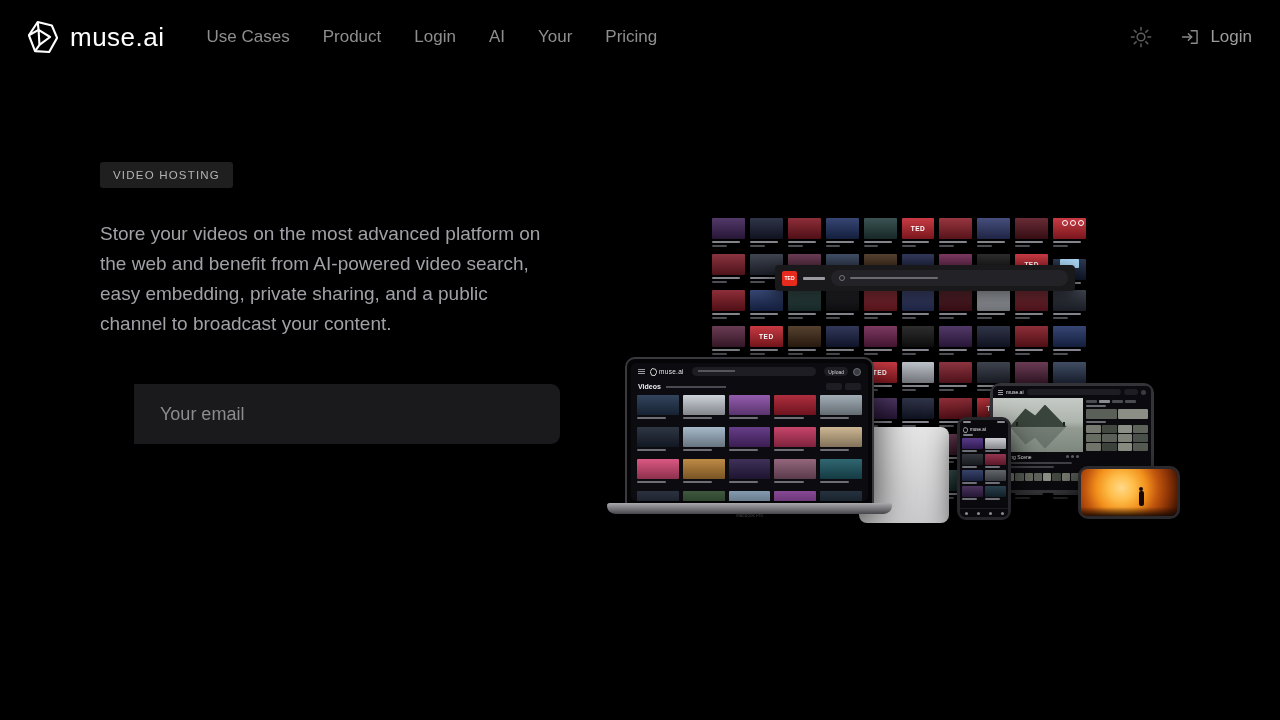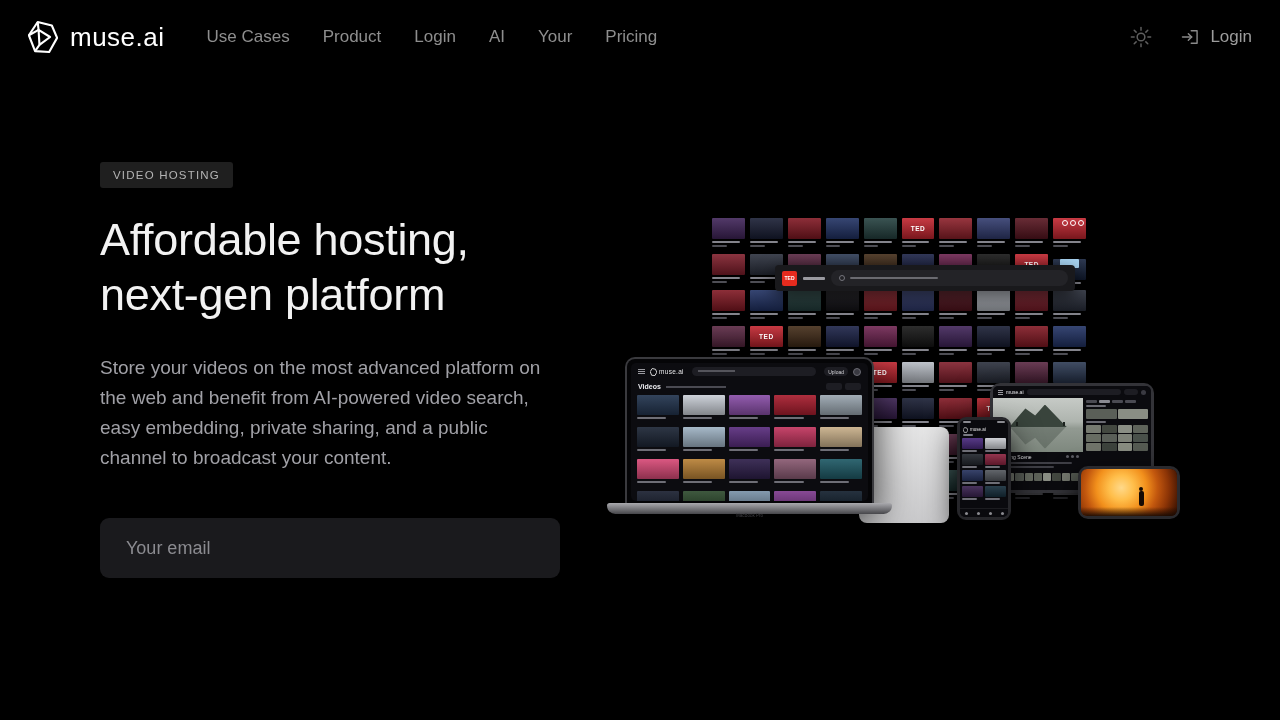--- a/index.html
+++ b/index.html
@@ -21,21 +21,21 @@
                color:#161616;font-size:17px;cursor:pointer;margin-left:7px;}
 
   
   .hero-copy{position:absolute;left:100px;top:162px;width:470px;}
   .badge{display:inline-block;background:#1f1f1f;color:#b4b4b4;font-size:11.5px;
          letter-spacing:1.2px;padding:7px 13px;border-radius:3px;}
   h1{margin:24px 0 0;font-size:45px;line-height:55px;font-weight:400;color:#f2f2f2;letter-spacing:-.3px;}
   .hero-desc{margin:31px 0 0;font-size:19px;line-height:30px;color:#a0a0a6;width:450px;}
   .email-form{margin-top:45px;width:460px;height:60px;display:flex;border-radius:9px;overflow:hidden;}
   .email-input{flex:1;background:#1a1a1d;border:0;outline:none;color:#5eead4;font-size:18px;
-               padding:0 26px;min-width:0;}
+               padding:0 26px;min-width:0;margin-left:34px;}
   .email-input::placeholder{color:#8b8b90;}
   .cta{width:189px;background:#fff;border:0;color:#141414;font-size:19px;display:flex;
        align-items:center;justify-content:center;gap:12px;cursor:pointer;}
 
   
   .collage{position:absolute;left:607px;top:215px;width:581px;height:305px;}
   .wall{position:absolute;left:105px;top:3px;width:374px;height:292px;display:grid;z-index:1;
         grid-template-columns:repeat(10,1fr);grid-auto-rows:29px;gap:7px 5px;overflow:hidden;}
   .wtile{position:relative;}
   .wthumb{height:21px;border-radius:1px;
@@ -229,22 +229,20 @@
               <path d="M13.5 4.5 h7 v15 h-7"></path>
           </g>
         </svg>
         <span>Login</span>
       </div>
     </div>
   </header>
 
   <section class="hero-copy">
     <span class="badge">VIDEO HOSTING</span>
-    <h1><span>Affordable hosting,</span><br>
-      <span>next-gen platform</span></h1>
     <p class="hero-desc">Store your videos on the most advanced platform on the web and benefit from AI-powered video search, easy embedding, private sharing, and a public channel to broadcast your content.</p>
     <form class="email-form">
       <input class="email-input" type="email" placeholder="Your email" style="">
     </form>
   </section>
 
   <div class="collage">
     <div class="wall" id="wall">
         <div class="wtile">
           <div class="wthumb" style="background-color: rgb(63, 35, 88);"></div>

